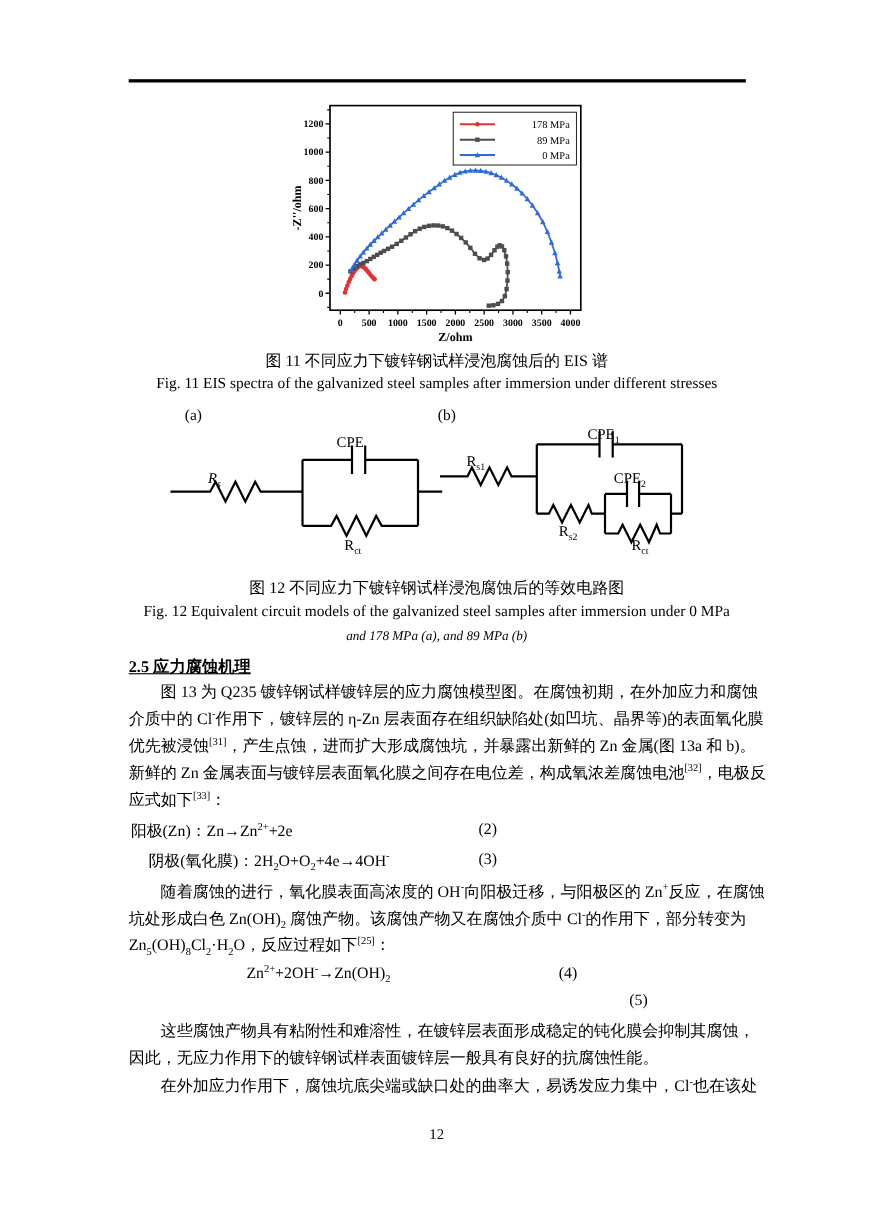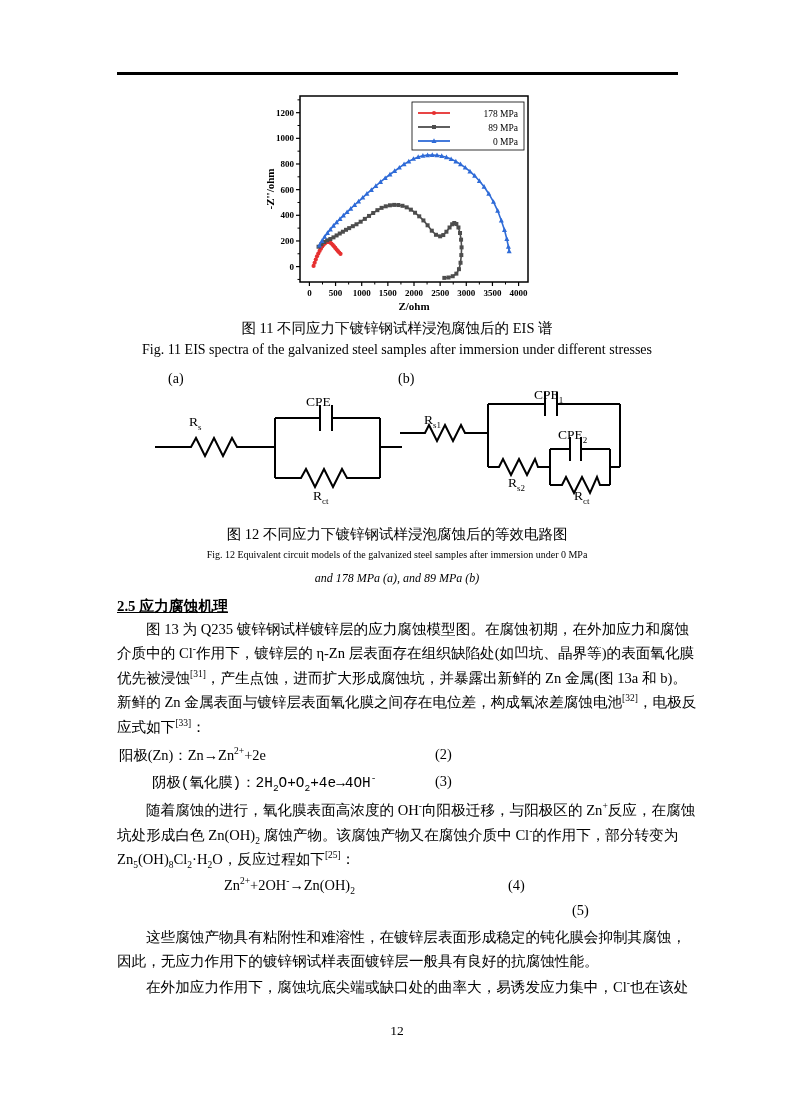--- a/index.html
+++ b/index.html
@@ -225,21 +225,21 @@
     <g stroke="#000" stroke-width="2" fill="none">
       <path d="M15 59 H45 l6 0 l5 -9 l9 18 l9 -18 l9 18 l9 -18 l5 9 h8 H135"></path>
       <path d="M135 30 V90"></path>
       <path d="M135 30 H180 M192 30 H240"></path>
       <path d="M180 17 V43 M192 17 V43"></path>
       <path d="M240 30 V90"></path>
       <path d="M135 90 H155 l6 0 l5 -9 l9 18 l9 -18 l9 18 l9 -18 l5 9 h8 H240"></path>
       <path d="M240 59 H262"></path>
     </g>
   </svg>
-  <span class="sublabel" style="left:189px;top:414px;">R<sub>s</sub></span>
+  <span class="sublabel" style="left:189px;top:427px;font-style:italic;">R<sub>s</sub></span>
   <span class="sublabel" style="left:306px;top:394px;">CPE</span>
   <span class="sublabel" style="left:313px;top:488px;">R<sub>ct</sub></span>
 
   <svg class="abs" style="left:400px;top:385px;" width="280" height="140">
     <g stroke="#000" stroke-width="2" fill="none">
       <path d="M0 48 H20 l5 0 l4 -8 l8 16 l8 -16 l8 16 l8 -16 l4 8 h5 H88"></path>
       <path d="M88 19 V82"></path>
       <path d="M88 19 H145 M157 19 H220"></path>
       <path d="M145 7 V31 M157 7 V31"></path>
       <path d="M220 19 V82"></path>
@@ -252,37 +252,37 @@
       <path d="M210 82 H220"></path>
     </g>
   </svg>
   <span class="sublabel" style="left:424px;top:412px;">R<sub>s1</sub></span>
   <span class="sublabel" style="left:534px;top:387px;">CPE<sub>1</sub></span>
   <span class="sublabel" style="left:558px;top:427px;">CPE<sub>2</sub></span>
   <span class="sublabel" style="left:508px;top:475px;">R<sub>s2</sub></span>
   <span class="sublabel" style="left:574px;top:488px;">R<sub>ct</sub></span>
 
   <div class="cap" style="top:525px;">图 12 不同应力下镀锌钢试样浸泡腐蚀后的等效电路图</div>
-  <div class="cap" style="top:549px;font-size:10px;">Fig. 12 Equivalent circuit models of the galvanized steel samples after immersion under 0 MPa</div>
+  <div class="cap" style="top:549px;font-size:14px;">Fig. 12 Equivalent circuit models of the galvanized steel samples after immersion under 0 MPa</div>
   <div class="cap" style="top:571px;font-size:12px;font-style:italic;">and 178 MPa (a), and 89 MPa (b)</div>
 
   <div class="bodyline heading" style="top:597px;">2.5 应力腐蚀机理</div>
 
   <div class="bodyline indent" style="top:620px;">图 13 为 Q235 镀锌钢试样镀锌层的应力腐蚀模型图。在腐蚀初期，在外加应力和腐蚀</div>
   <div class="bodyline" style="top:644px;">介质中的 Cl<sup>-</sup>作用下，镀锌层的 η-Zn 层表面存在组织缺陷处(如凹坑、晶界等)的表面氧化膜</div>
   <div class="bodyline" style="top:669px;">优先被浸蚀<sup>[31]</sup>，产生点蚀，进而扩大形成腐蚀坑，并暴露出新鲜的 Zn 金属(图 13a 和 b)。</div>
   <div class="bodyline" style="top:693px;">新鲜的 Zn 金属表面与镀锌层表面氧化膜之间存在电位差，构成氧浓差腐蚀电池<sup>[32]</sup>，电极反</div>
   <div class="bodyline" style="top:718px;">应式如下<sup>[33]</sup>：</div>
 
   <div class="eqrow" style="top:746px;">
     <span style="margin-left:2px;">阳极(Zn)：Zn→Zn<sup>2+</sup>+2e</span>
     <span class="num" style="left:318px;">(2)</span>
   </div>
   <div class="eqrow" style="top:773px;">
-    <span style="margin-left:35px;font-family:Liberation Mono, monospace;">阴极(氧化膜)：2H<sub>2</sub>O+O<sub>2</sub>+4e→4OH<sup>-</sup></span>
+    <span style="margin-left:18px;">阴极(氧化膜)：2H<sub>2</sub>O+O<sub>2</sub>+4e→4OH<sup>-</sup></span>
     <span class="num" style="left:318px;">(3)</span>
   </div>
 
   <div class="bodyline indent" style="top:801px;">随着腐蚀的进行，氧化膜表面高浓度的 OH<sup>-</sup>向阳极迁移，与阳极区的 Zn<sup>+</sup>反应，在腐蚀</div>
   <div class="bodyline" style="top:826px;">坑处形成白色 Zn(OH)<sub>2</sub> 腐蚀产物。该腐蚀产物又在腐蚀介质中 Cl<sup>-</sup>的作用下，部分转变为</div>
   <div class="bodyline" style="top:850px;">Zn<sub>5</sub>(OH)<sub>8</sub>Cl<sub>2</sub>·H<sub>2</sub>O，反应过程如下<sup>[25]</sup>：</div>
 
   <div class="eqrow" style="top:877px;">
     <span style="margin-left:107px;">Zn<sup>2+</sup>+2OH<sup>-</sup>→Zn(OH)<sub>2</sub></span>
     <span class="num" style="left:391px;">(4)</span>

